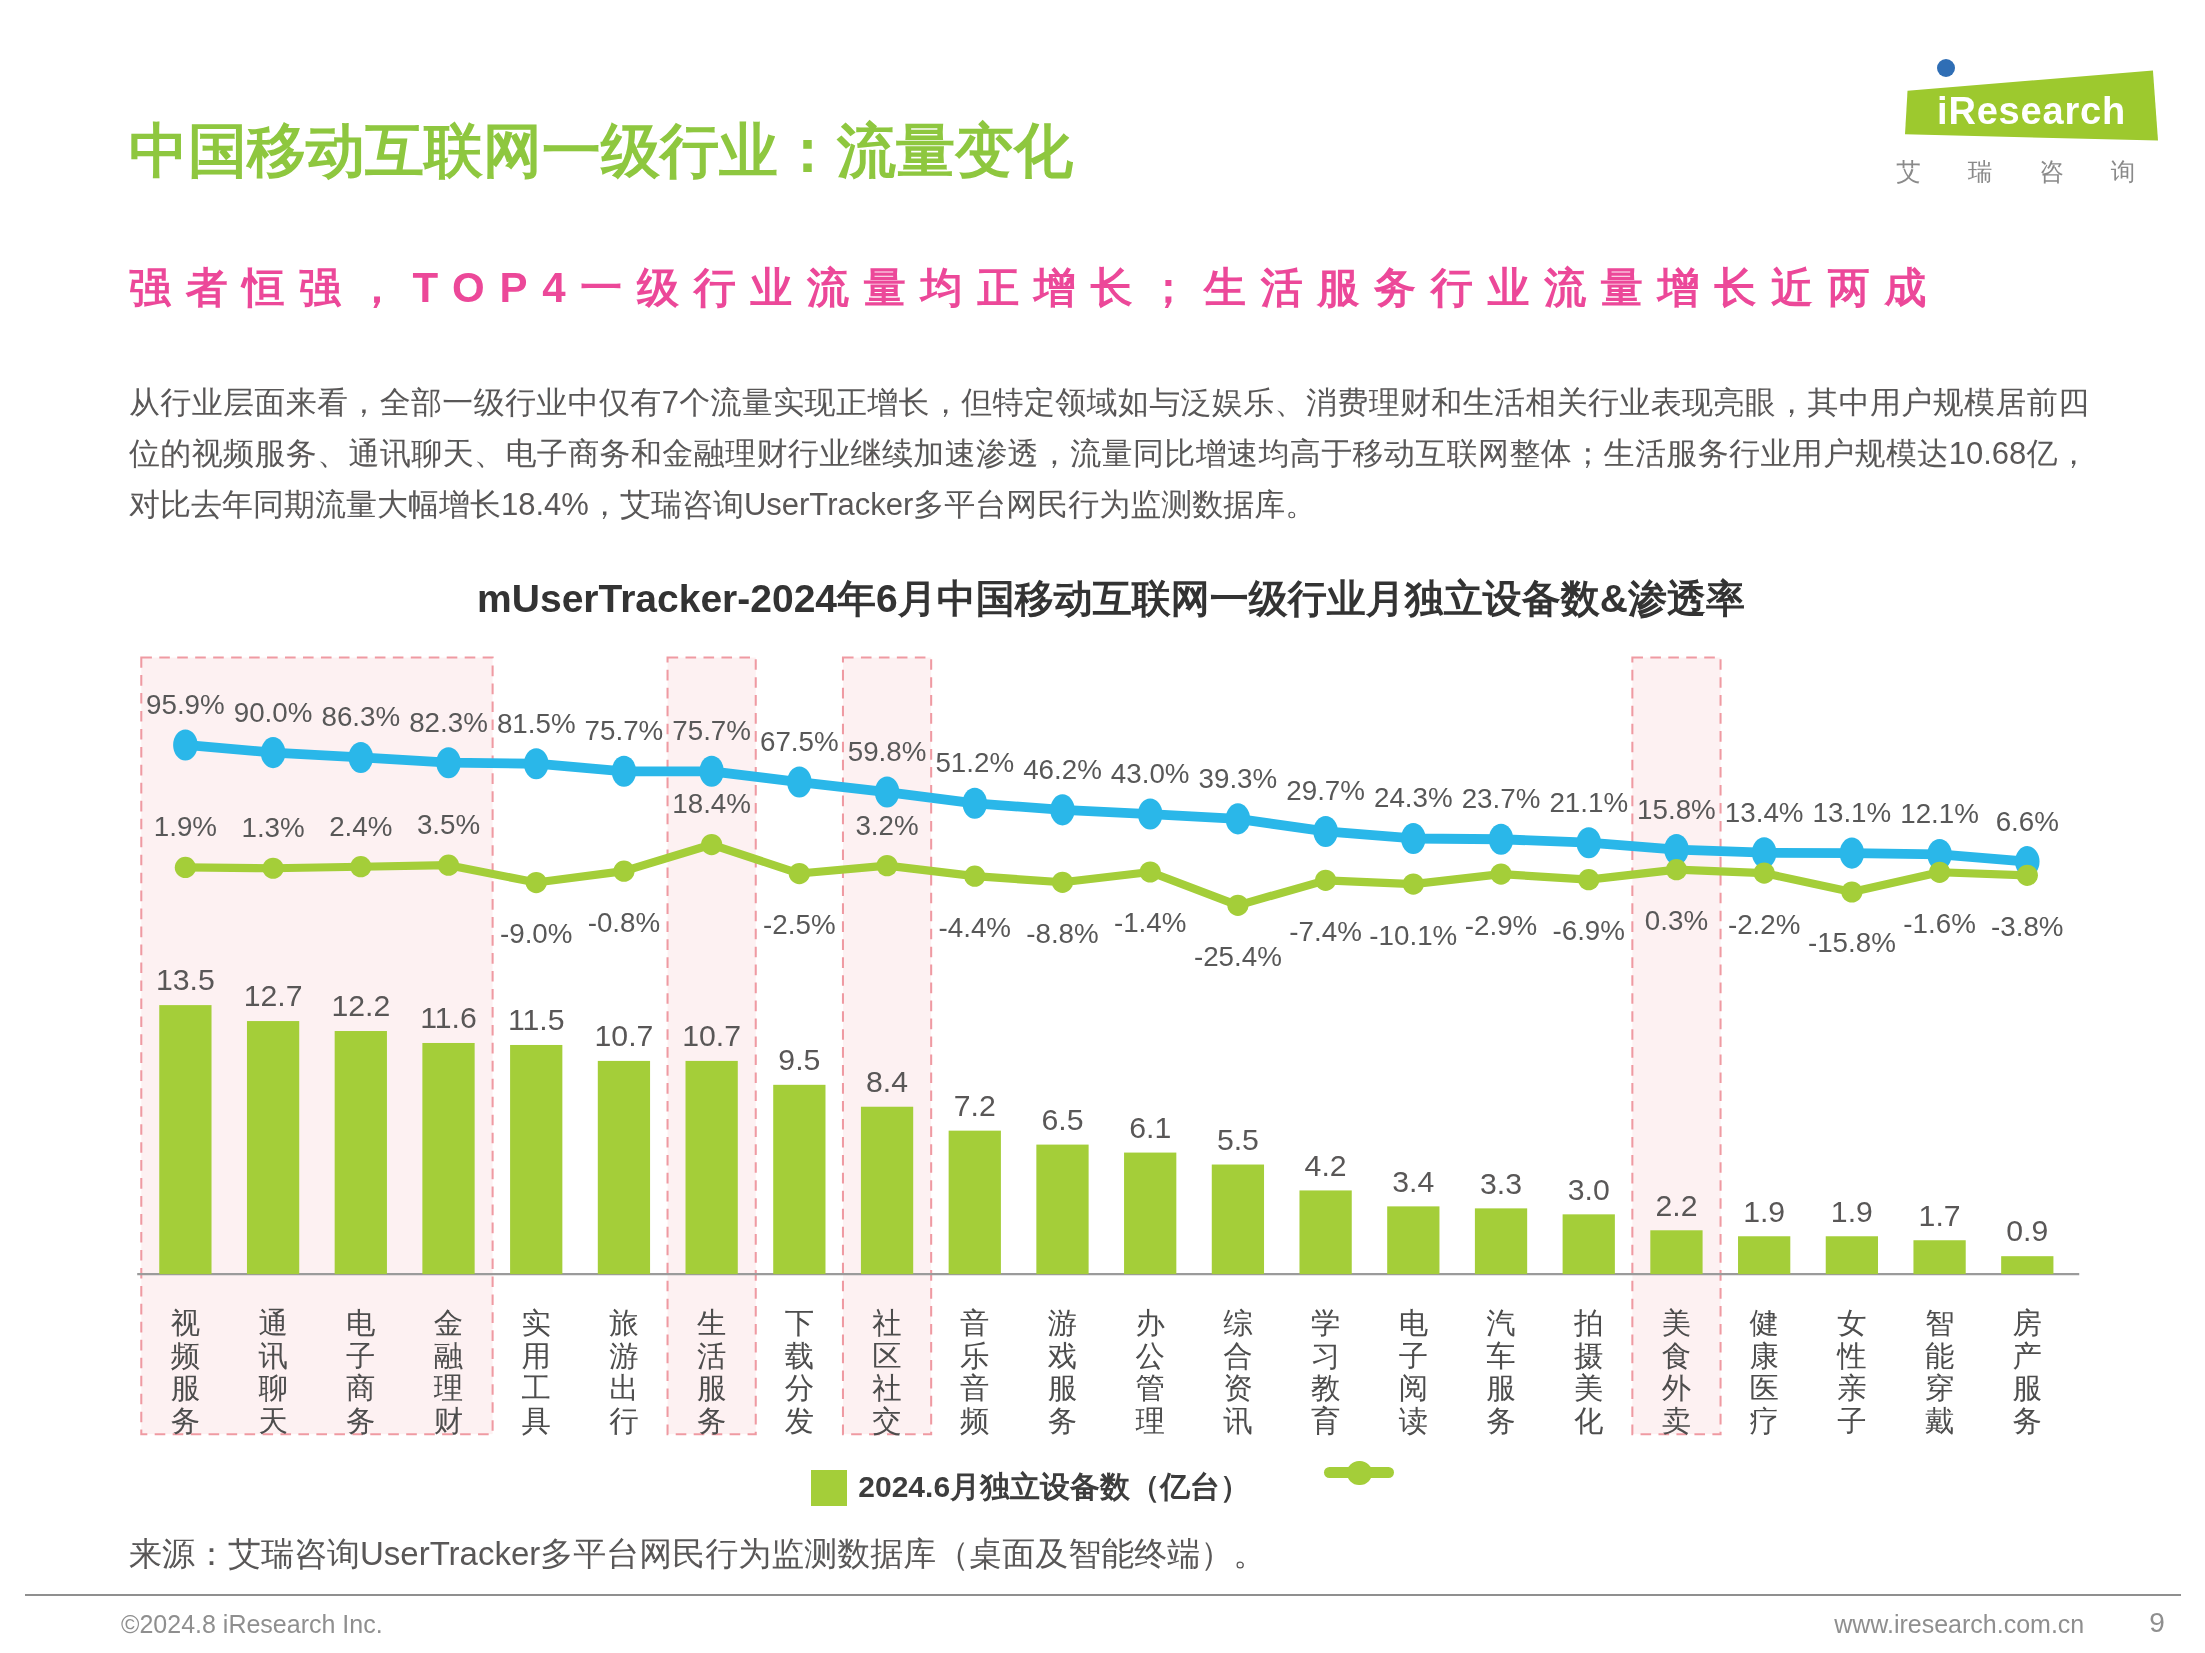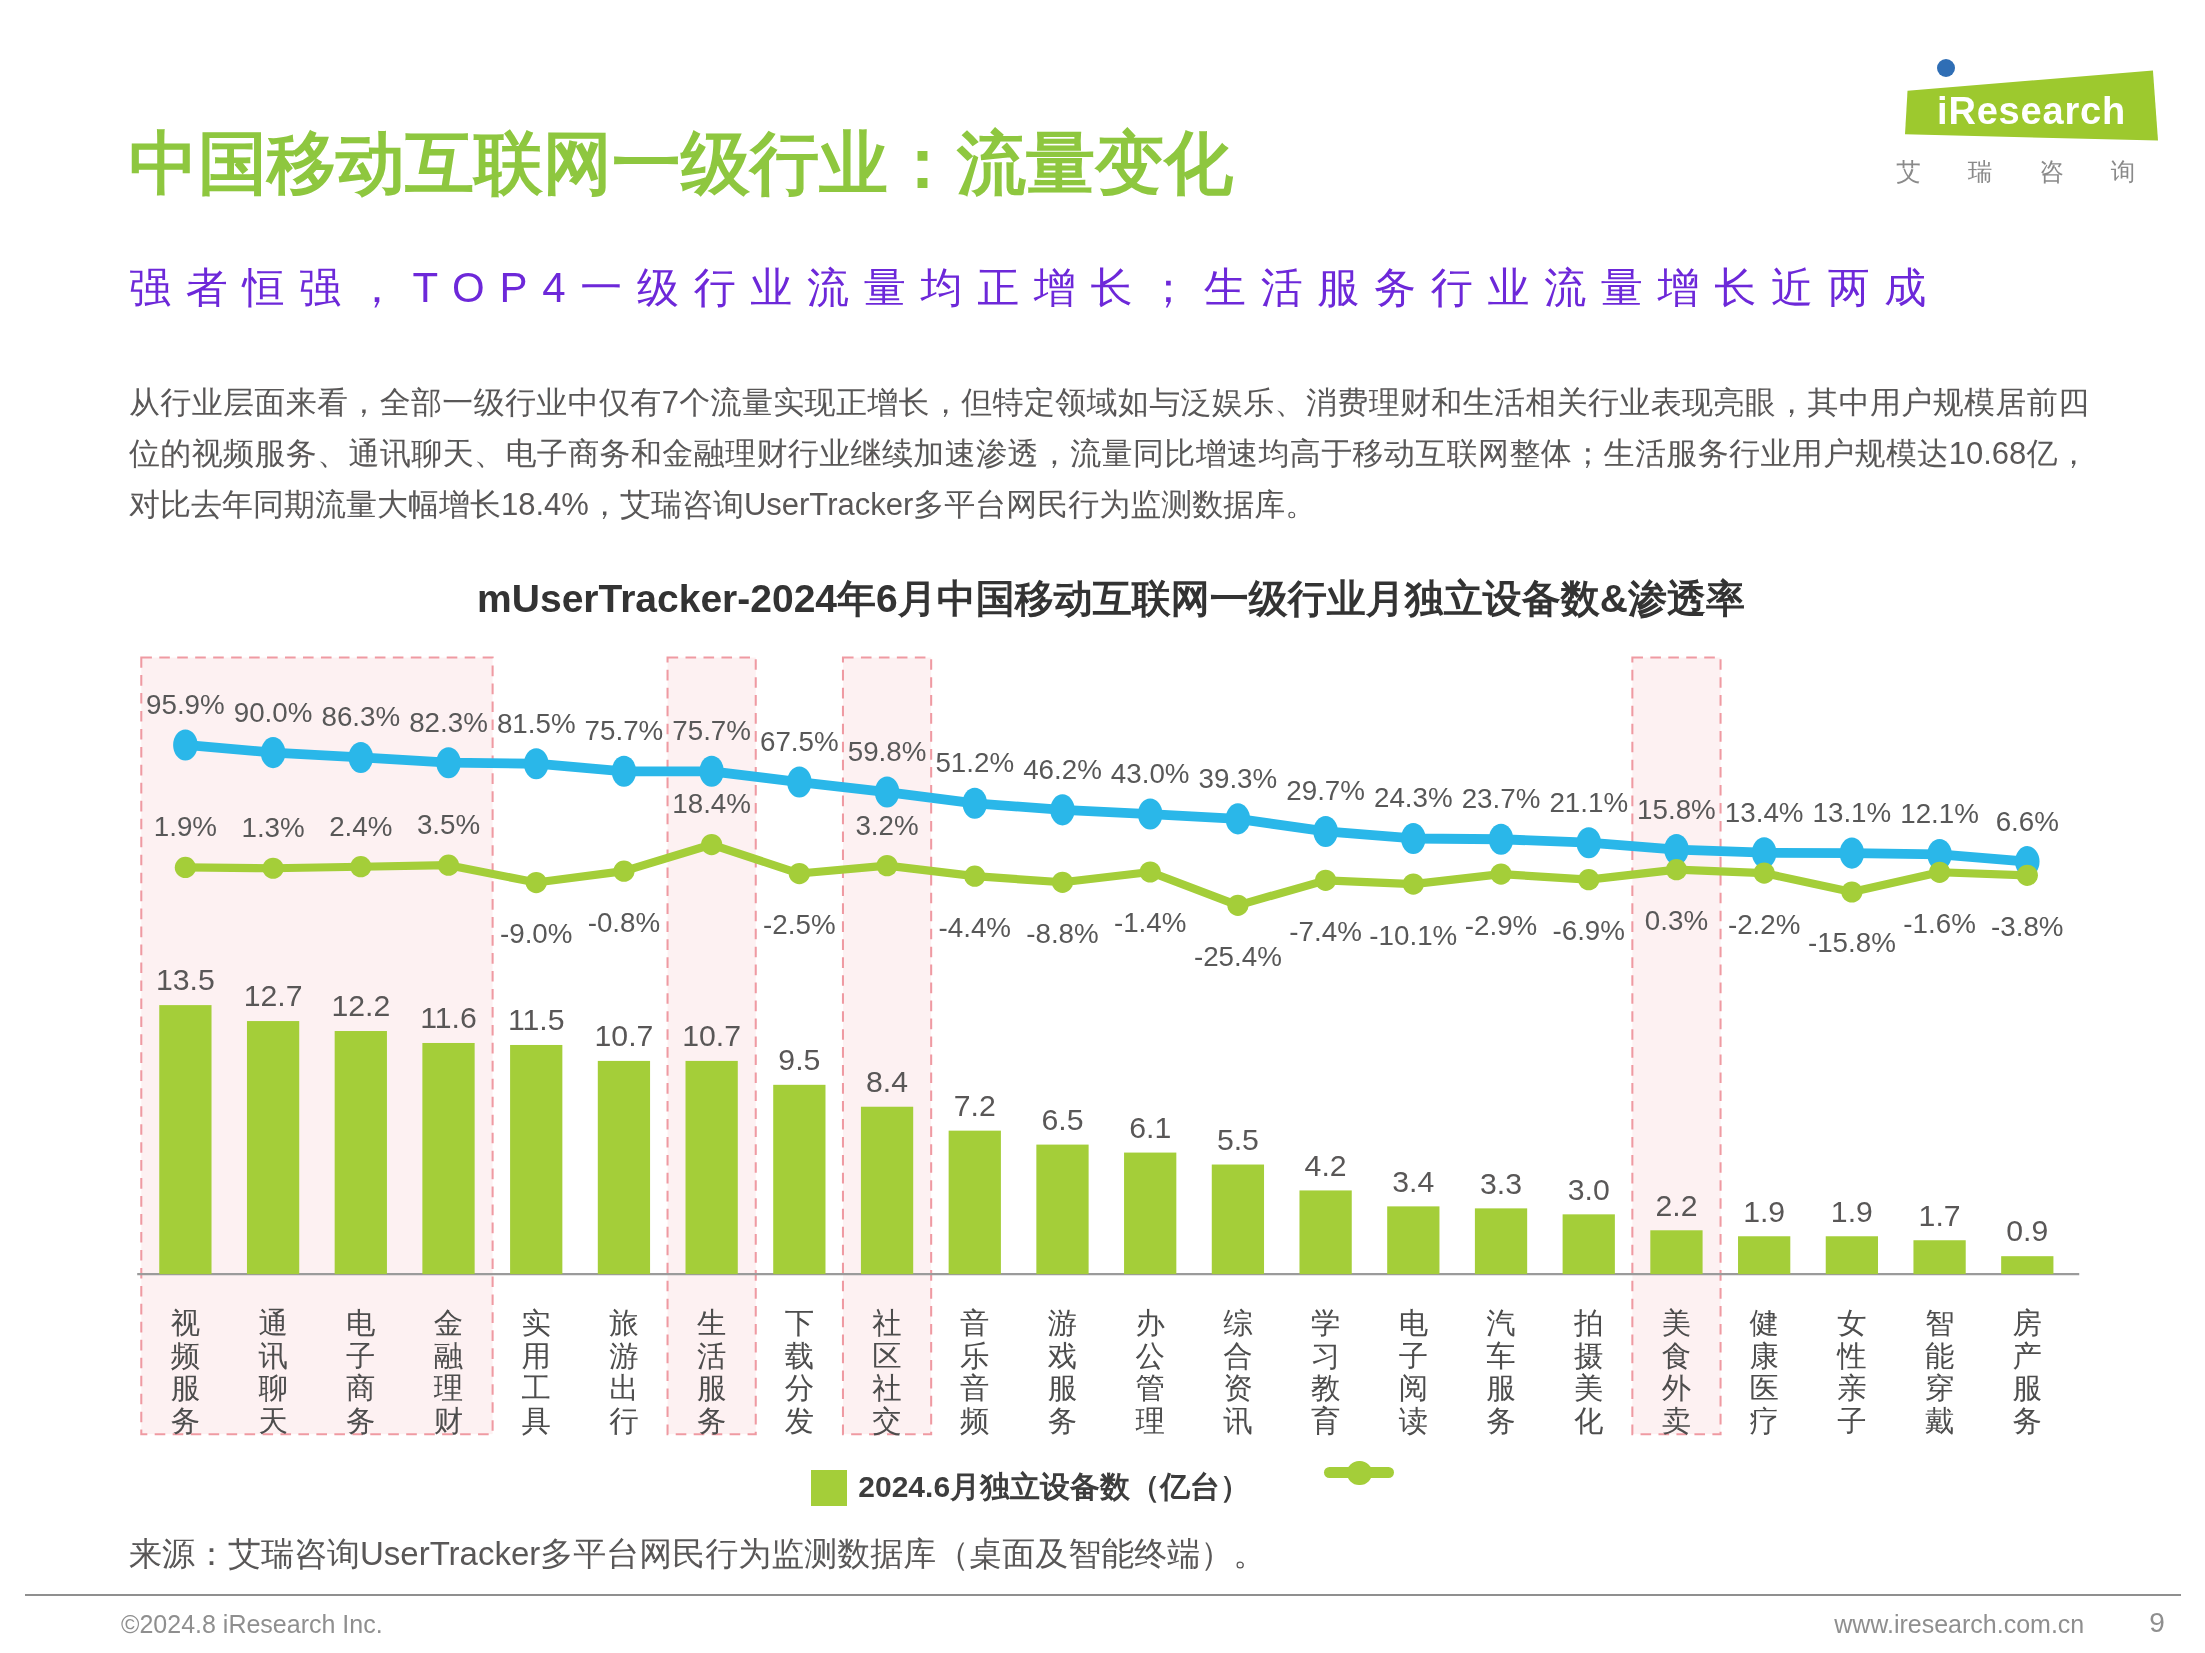--- a/index.html
+++ b/index.html
@@ -1,22 +1,22 @@
 <!DOCTYPE html>
 <html style="font-size:13px"><head>
 <meta charset="utf-8">
 <style>
   html,body{margin:0;padding:0;background:#ffffff;}
   .page{position:relative;width:2205px;height:1654px;background:#ffffff;overflow:hidden;
         font-family:"Liberation Sans","DejaVu Sans",sans-serif;}
 
-  .page-title{position:absolute;left:129px;top:72px;font-size:69px;font-weight:bold;
+  .page-title{position:absolute;left:129px;top:72px;font-size:59px;font-weight:bold;
               color:#8ec73f;letter-spacing:0px;white-space:nowrap;}
-  .page-subtitle{position:absolute;left:129px;top:225px;font-size:42px;font-weight:normal;
-              color:#6d28d9;letter-spacing:14.7px;white-space:nowrap;}
+  .page-subtitle{position:absolute;left:129px;top:225px;font-size:42px;font-weight:bold;
+              color:#ec4899;letter-spacing:14.7px;white-space:nowrap;}
   .intro{position:absolute;left:129px;top:346px;width:1960px;font-size:31px;line-height:51px;
          color:#595757;text-align:justify;}
 
   
   .logo{position:absolute;right:51px;top:59px;width:261px;height:123px;}
   .logo-shape{position:absolute;left:12px;top:11.4px;width:253px;height:78px;background:#9dc92e;
               clip-path:polygon(1% 26%,98% 0%,100% 90%,0% 82%);
               display:flex;align-items:center;justify-content:center;}
   .logo-text{color:#ffffff;font-size:38px;font-weight:bold;letter-spacing:0.8px;padding-top:4.9px;}
   .logo-idot{position:absolute;left:44px;top:0px;width:18px;height:18px;border-radius:50%;

